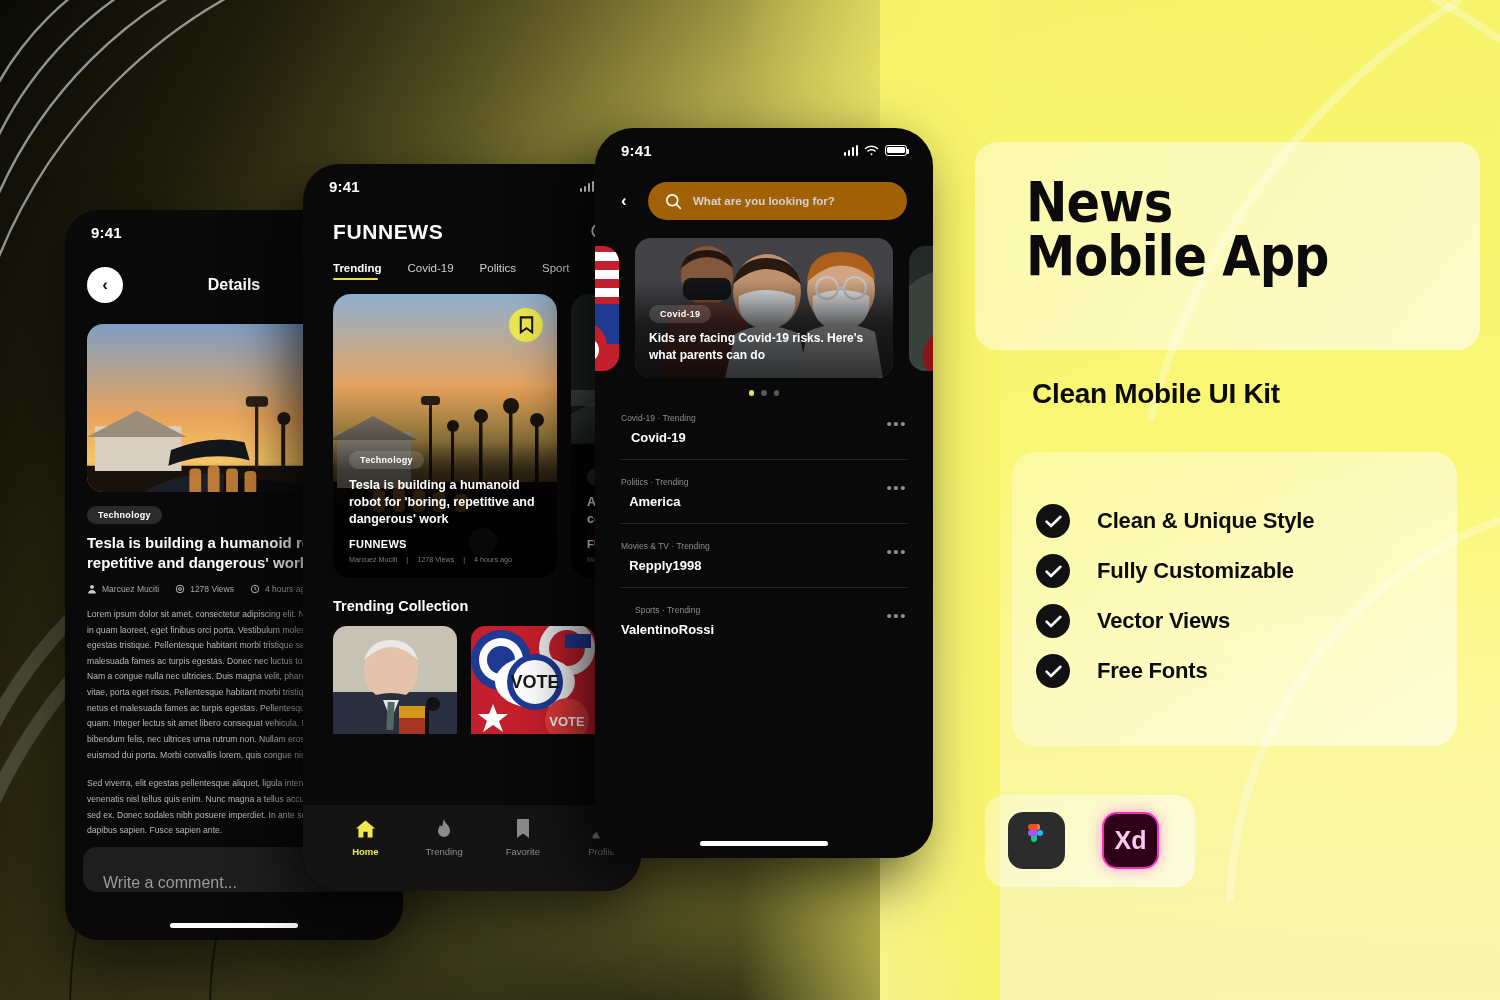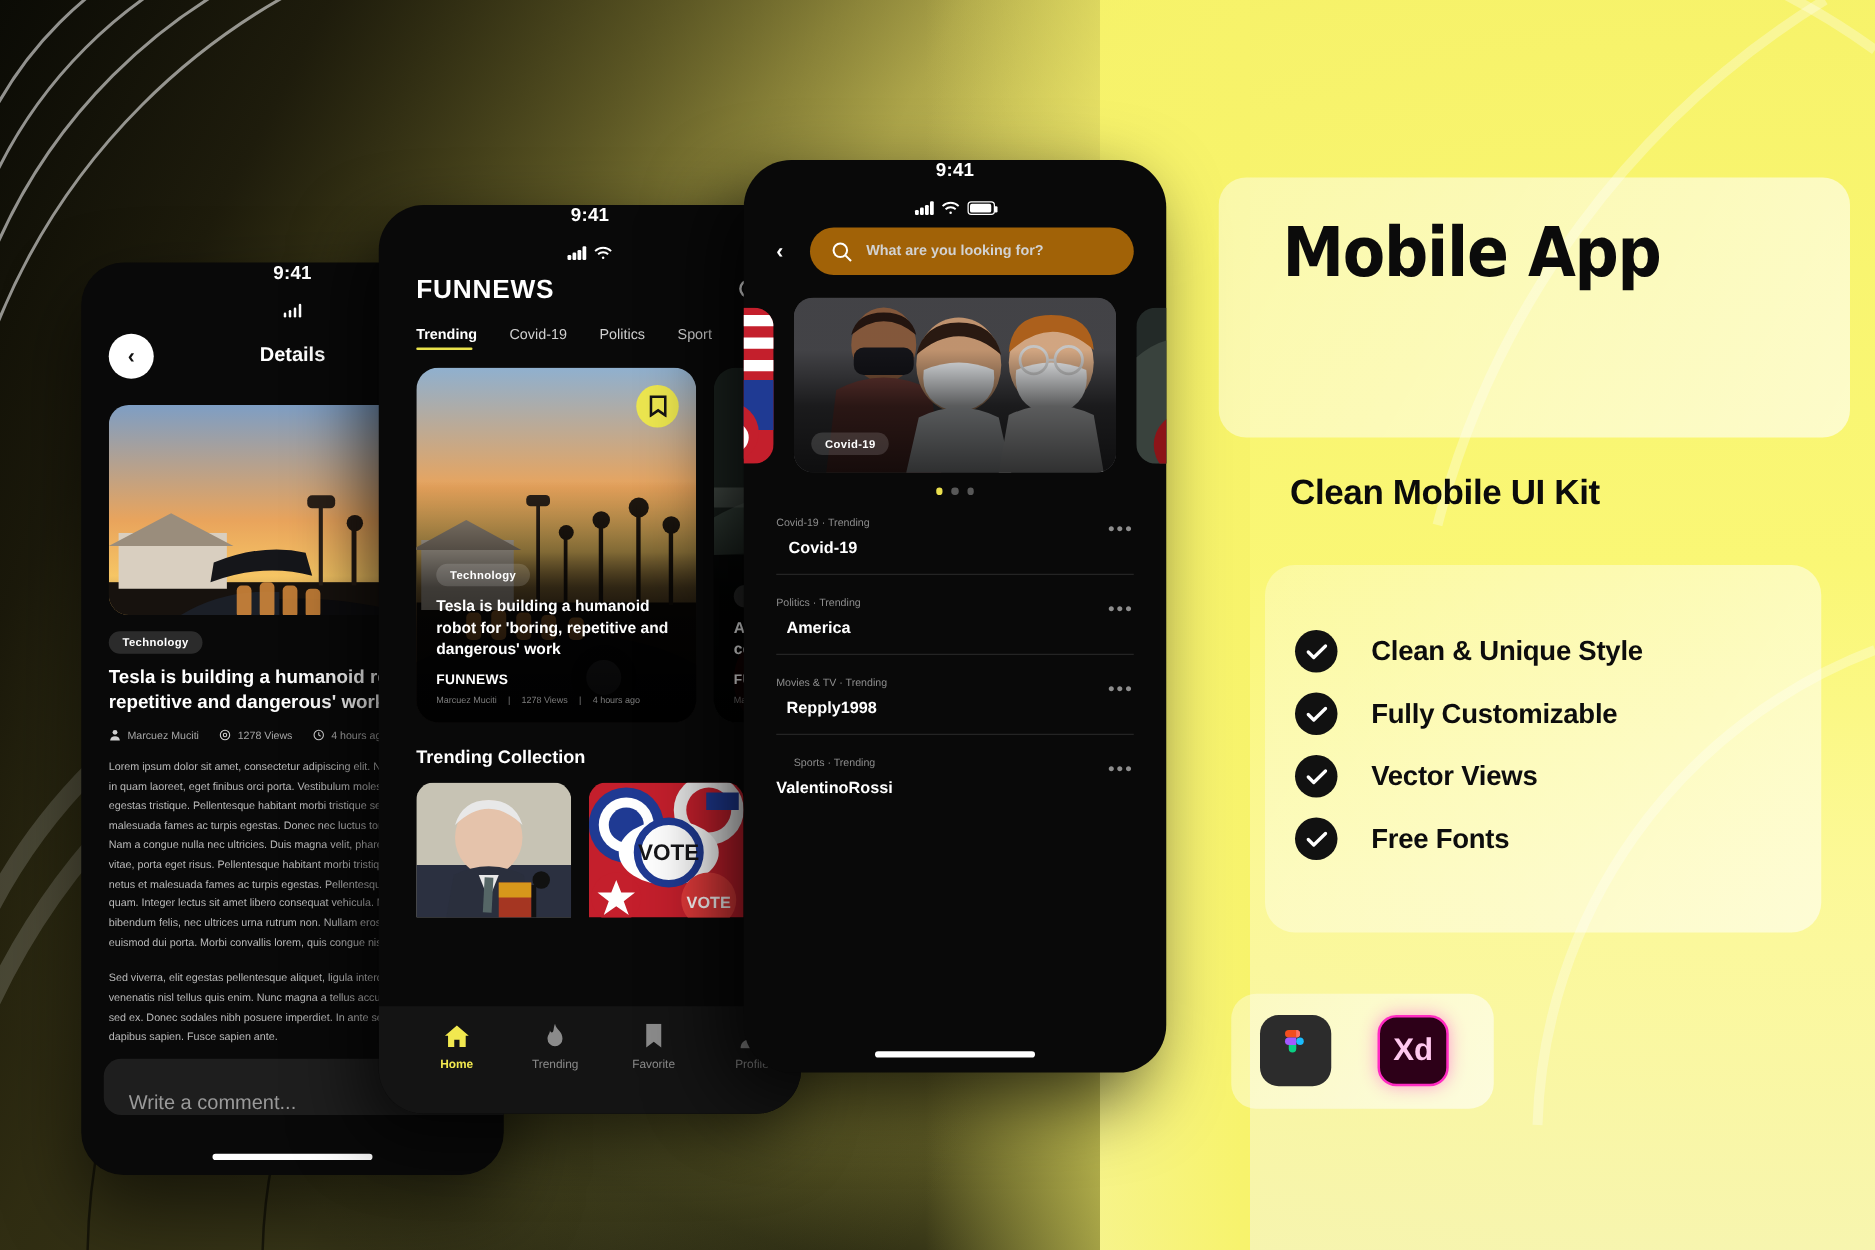--- a/index.html
+++ b/index.html
@@ -41,21 +41,21 @@
     overflow:hidden;
     color:#fff;
   }
   .phone-1 { left:65px;  top:210px; width:338px; height:730px; box-shadow:0 26px 60px rgba(0,0,0,.55); }
   .phone-2 { left:303px; top:164px; width:338px; height:727px; border-radius:36px; box-shadow:-14px 20px 55px rgba(0,0,0,.65); }
   .phone-3 { left:595px; top:128px; width:338px; height:730px; border-radius:38px; box-shadow:-18px 22px 60px rgba(0,0,0,.7); }
 
   
   .statusbar {
     height:44px; display:flex; align-items:center; justify-content:space-between;
-    padding:0 26px 0 26px; font-size:15px; font-weight:bold; letter-spacing:.2px;flex-direction:column;
+    padding:0 26px 0 26px; font-size:15px; font-weight:bold; letter-spacing:.2px;
   }
   .sb-time { font-size:15px; font-weight:bold; }
   .sb-icons { display:flex; align-items:center; gap:6px; }
   .bars { display:flex; align-items:flex-end; gap:1.5px; height:11px; }
   .bars i { width:2.5px; background:#fff; border-radius:1px; display:block; }
   .bars i:nth-child(1){height:4px}.bars i:nth-child(2){height:6px}
   .bars i:nth-child(3){height:8.5px}.bars i:nth-child(4){height:11px}
   .batt { width:22px; height:11px; border:1.4px solid #fff; border-radius:3px; position:relative; }
   .batt::after{content:'';position:absolute;right:-3.2px;top:3px;width:2px;height:5px;background:#fff;border-radius:0 1px 1px 0;}
   .batt i{position:absolute;inset:1.4px;background:#fff;border-radius:1.5px;display:block;}
@@ -566,20 +566,21 @@
               <circle cx="220" cy="50" r="11"></circle>
               <path d="M203 50h6"></path>
           </g>
           <path d="M172 94 q34 -16 68 0 l8 46 -84 0z" fill="#f0f2f4"></path>
         </g>
         <rect width="258" height="140" fill="none"></rect>
       </svg>
       <div class="grad"></div>
       <div class="cs-txt">
         <span class="tagchip">Covid-19</span>
+        <div class="cs-head">Kids are facing Covid-19 risks. Here's what parents can do</div>
       </div>
     </div>
 
     <div class="cslide right">
       <svg class="img" viewBox="0 0 62 125" preserveAspectRatio="none">
         <rect width="62" height="125" fill="#232a28"></rect>
         <path d="M0 40 q30 -26 62 -8 l0 93 -62 0z" fill="#39423d"></path>
         <circle cx="40" cy="110" r="26" fill="#8c1418"></circle>
       </svg>
     </div>
@@ -619,20 +620,21 @@
       <div class="ttitle">ValentinoRossi</div>
     </div>
     <div class="dotsmore">•••</div>
   </div>
 
   <div class="home-ind"></div>
 </div>
 
 <div class="rp-card1"></div>
 <div class="rp-title">
+  <div>News</div>
   <div>Mobile App</div>
 </div>
 <div class="rp-sub">Clean Mobile UI Kit</div>
 
 <div class="rp-card2"></div>
 <div class="feat" style="top:504px">
   <span class="ck">
     <svg width="17" height="13" viewBox="0 0 17 13" fill="none" stroke="#fff" stroke-width="2.6" stroke-linecap="round" stroke-linejoin="round">
         <path d="M1.6 6.6L6 11 15.4 1.8"></path>
       </svg>

